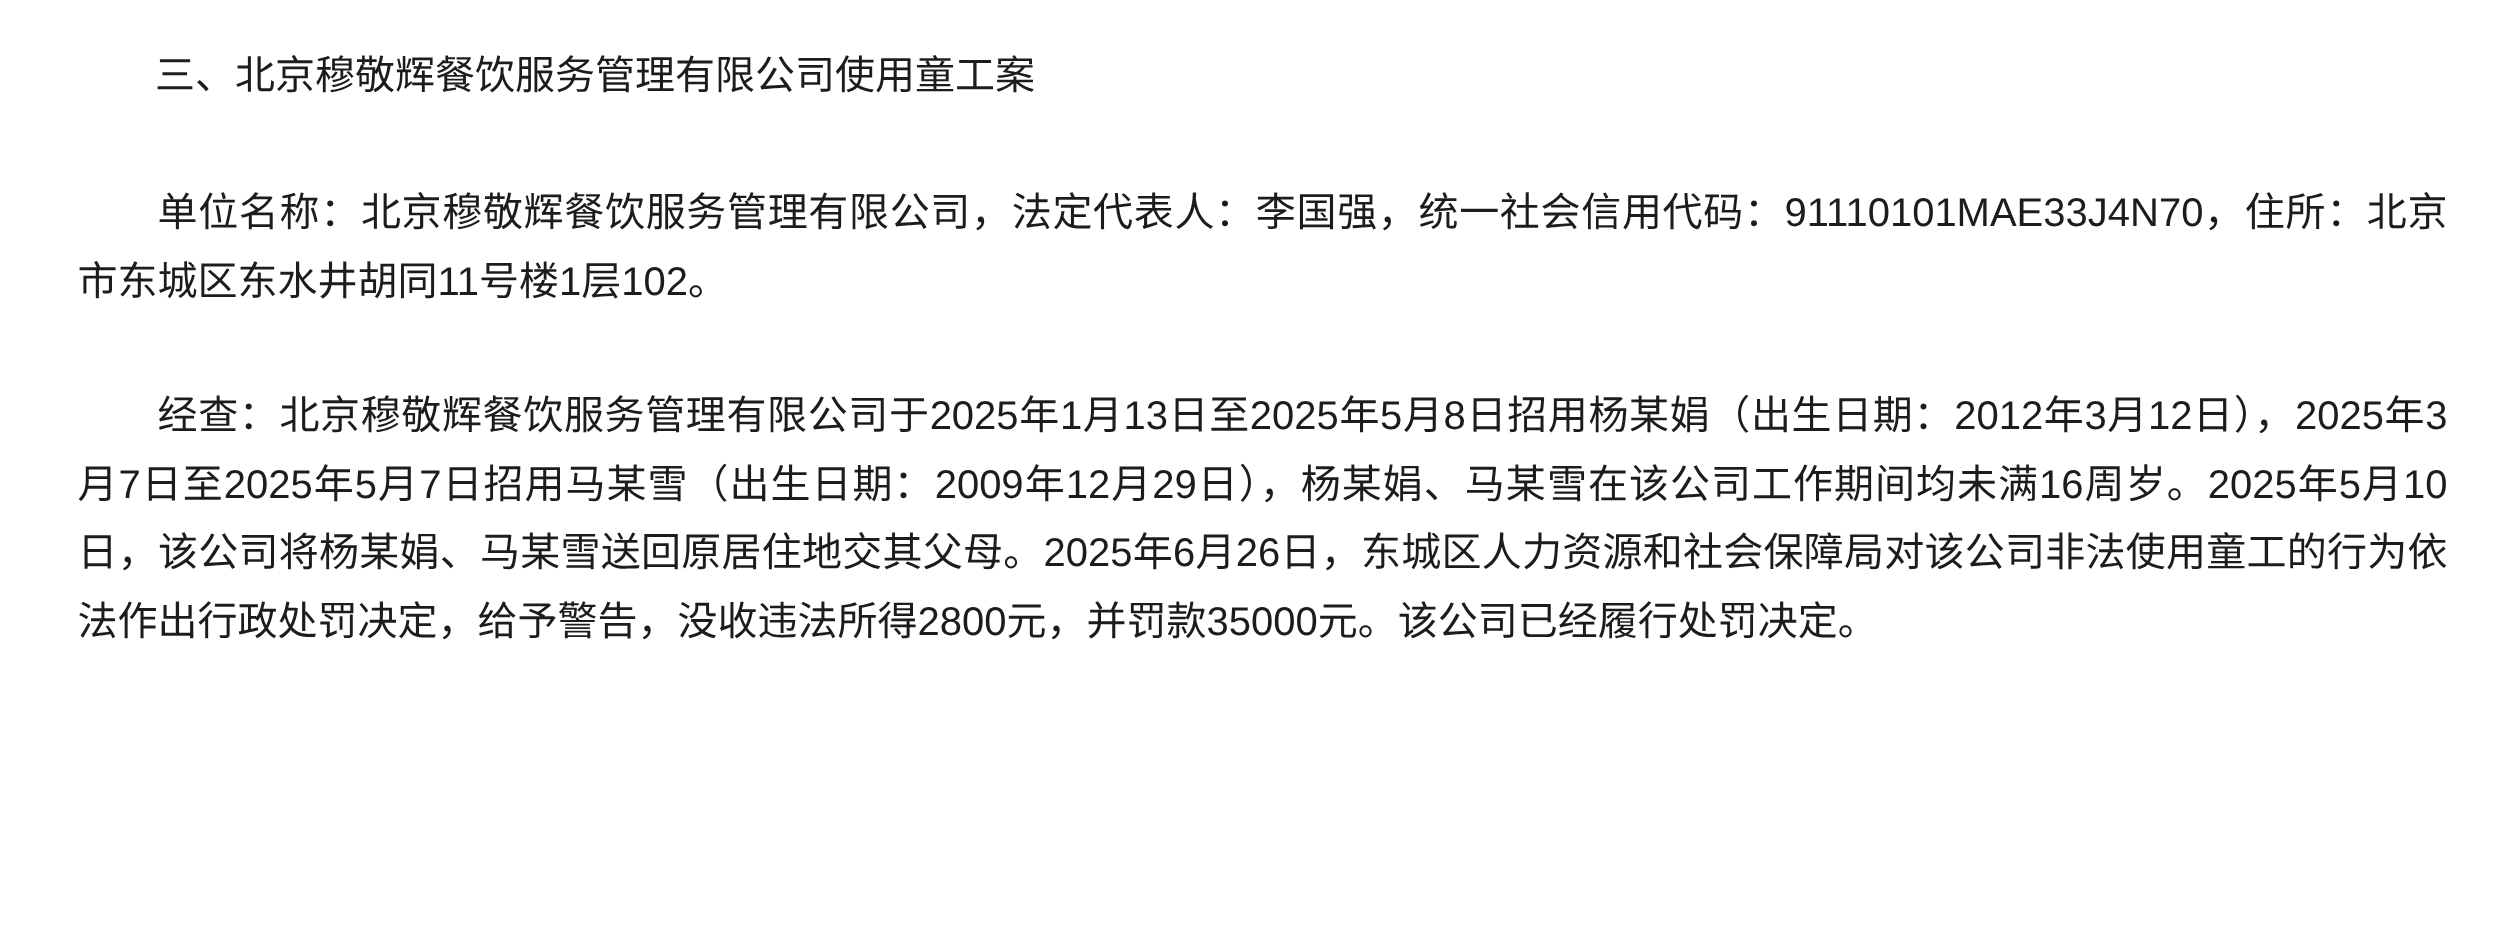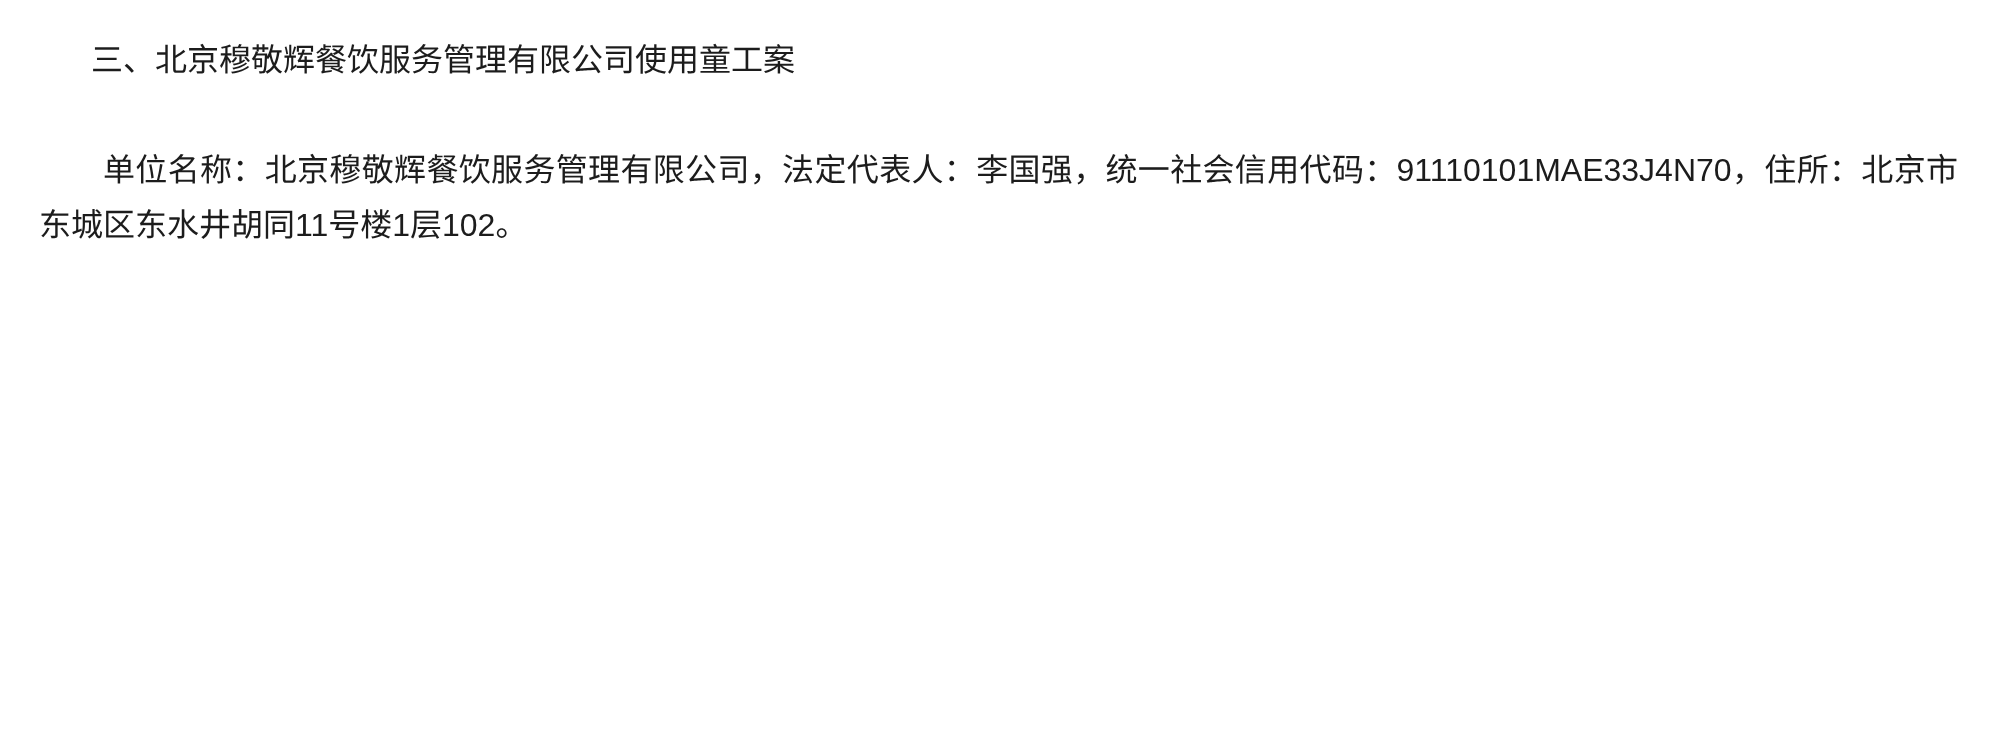--- a/index.html
+++ b/index.html
@@ -10,45 +10,46 @@
     width: 2000px;
     height: 754px;
     background: #ffffff;
     overflow: hidden;
     font-family: "Liberation Sans", "DejaVu Sans", sans-serif;
   }
   .page {
     box-sizing: border-box;
     width: 2000px;
     height: 596px;
-    padding: 33px 42px 0 27px;
+    padding: 33px 42px 0 60px;
     color: #1c1c1c;
     font-size: 32px;
     line-height: 55px;
     text-align: justify;
     text-justify: inter-ideograph;
   }
   .case-heading {
     margin: 0 0 55px 0;
     font-size: 32px;
     font-weight: 400;
     line-height: 55px;
     text-indent: 2em;
     text-align: left;
   }
   .para {
-    margin: 0 0 52px 12px;
+    margin: 0 0 52px 2px;
     text-indent: 2em;
   }
   .para:last-child {
     margin-bottom: 0;
   }
 </style>
 </head>
 <body>
 
 <main class="page">
   <h2 class="case-heading">三、北京穆敬辉餐饮服务管理有限公司使用童工案</h2>
 
   <p class="para">单位名称：北京穆敬辉餐饮服务管理有限公司，法定代表人：李国强，统一社会信用代码：91110101MAE33J4N70，住所：北京市东城区东水井胡同11号楼1层102。</p>
 
 
+  <p class="para">经查：北京穆敬辉餐饮服务管理有限公司于2025年1月13日至2025年5月8日招用杨某娟（出生日期：2012年3月12日），2025年3月7日至2025年5月7日招用马某雪（出生日期：2009年12月29日），杨某娟、马某雪在该公司工作期间均未满16周岁。2025年5月10日，该公司将杨某娟、马某雪送回原居住地交其父母。2025年6月26日，东城区人力资源和社会保障局对该公司非法使用童工的行为依法作出行政处罚决定，给予警告，没收违法所得2800元，并罚款35000元。该公司已经履行处罚决定。</p>
 </main>
 
 </body></html>

